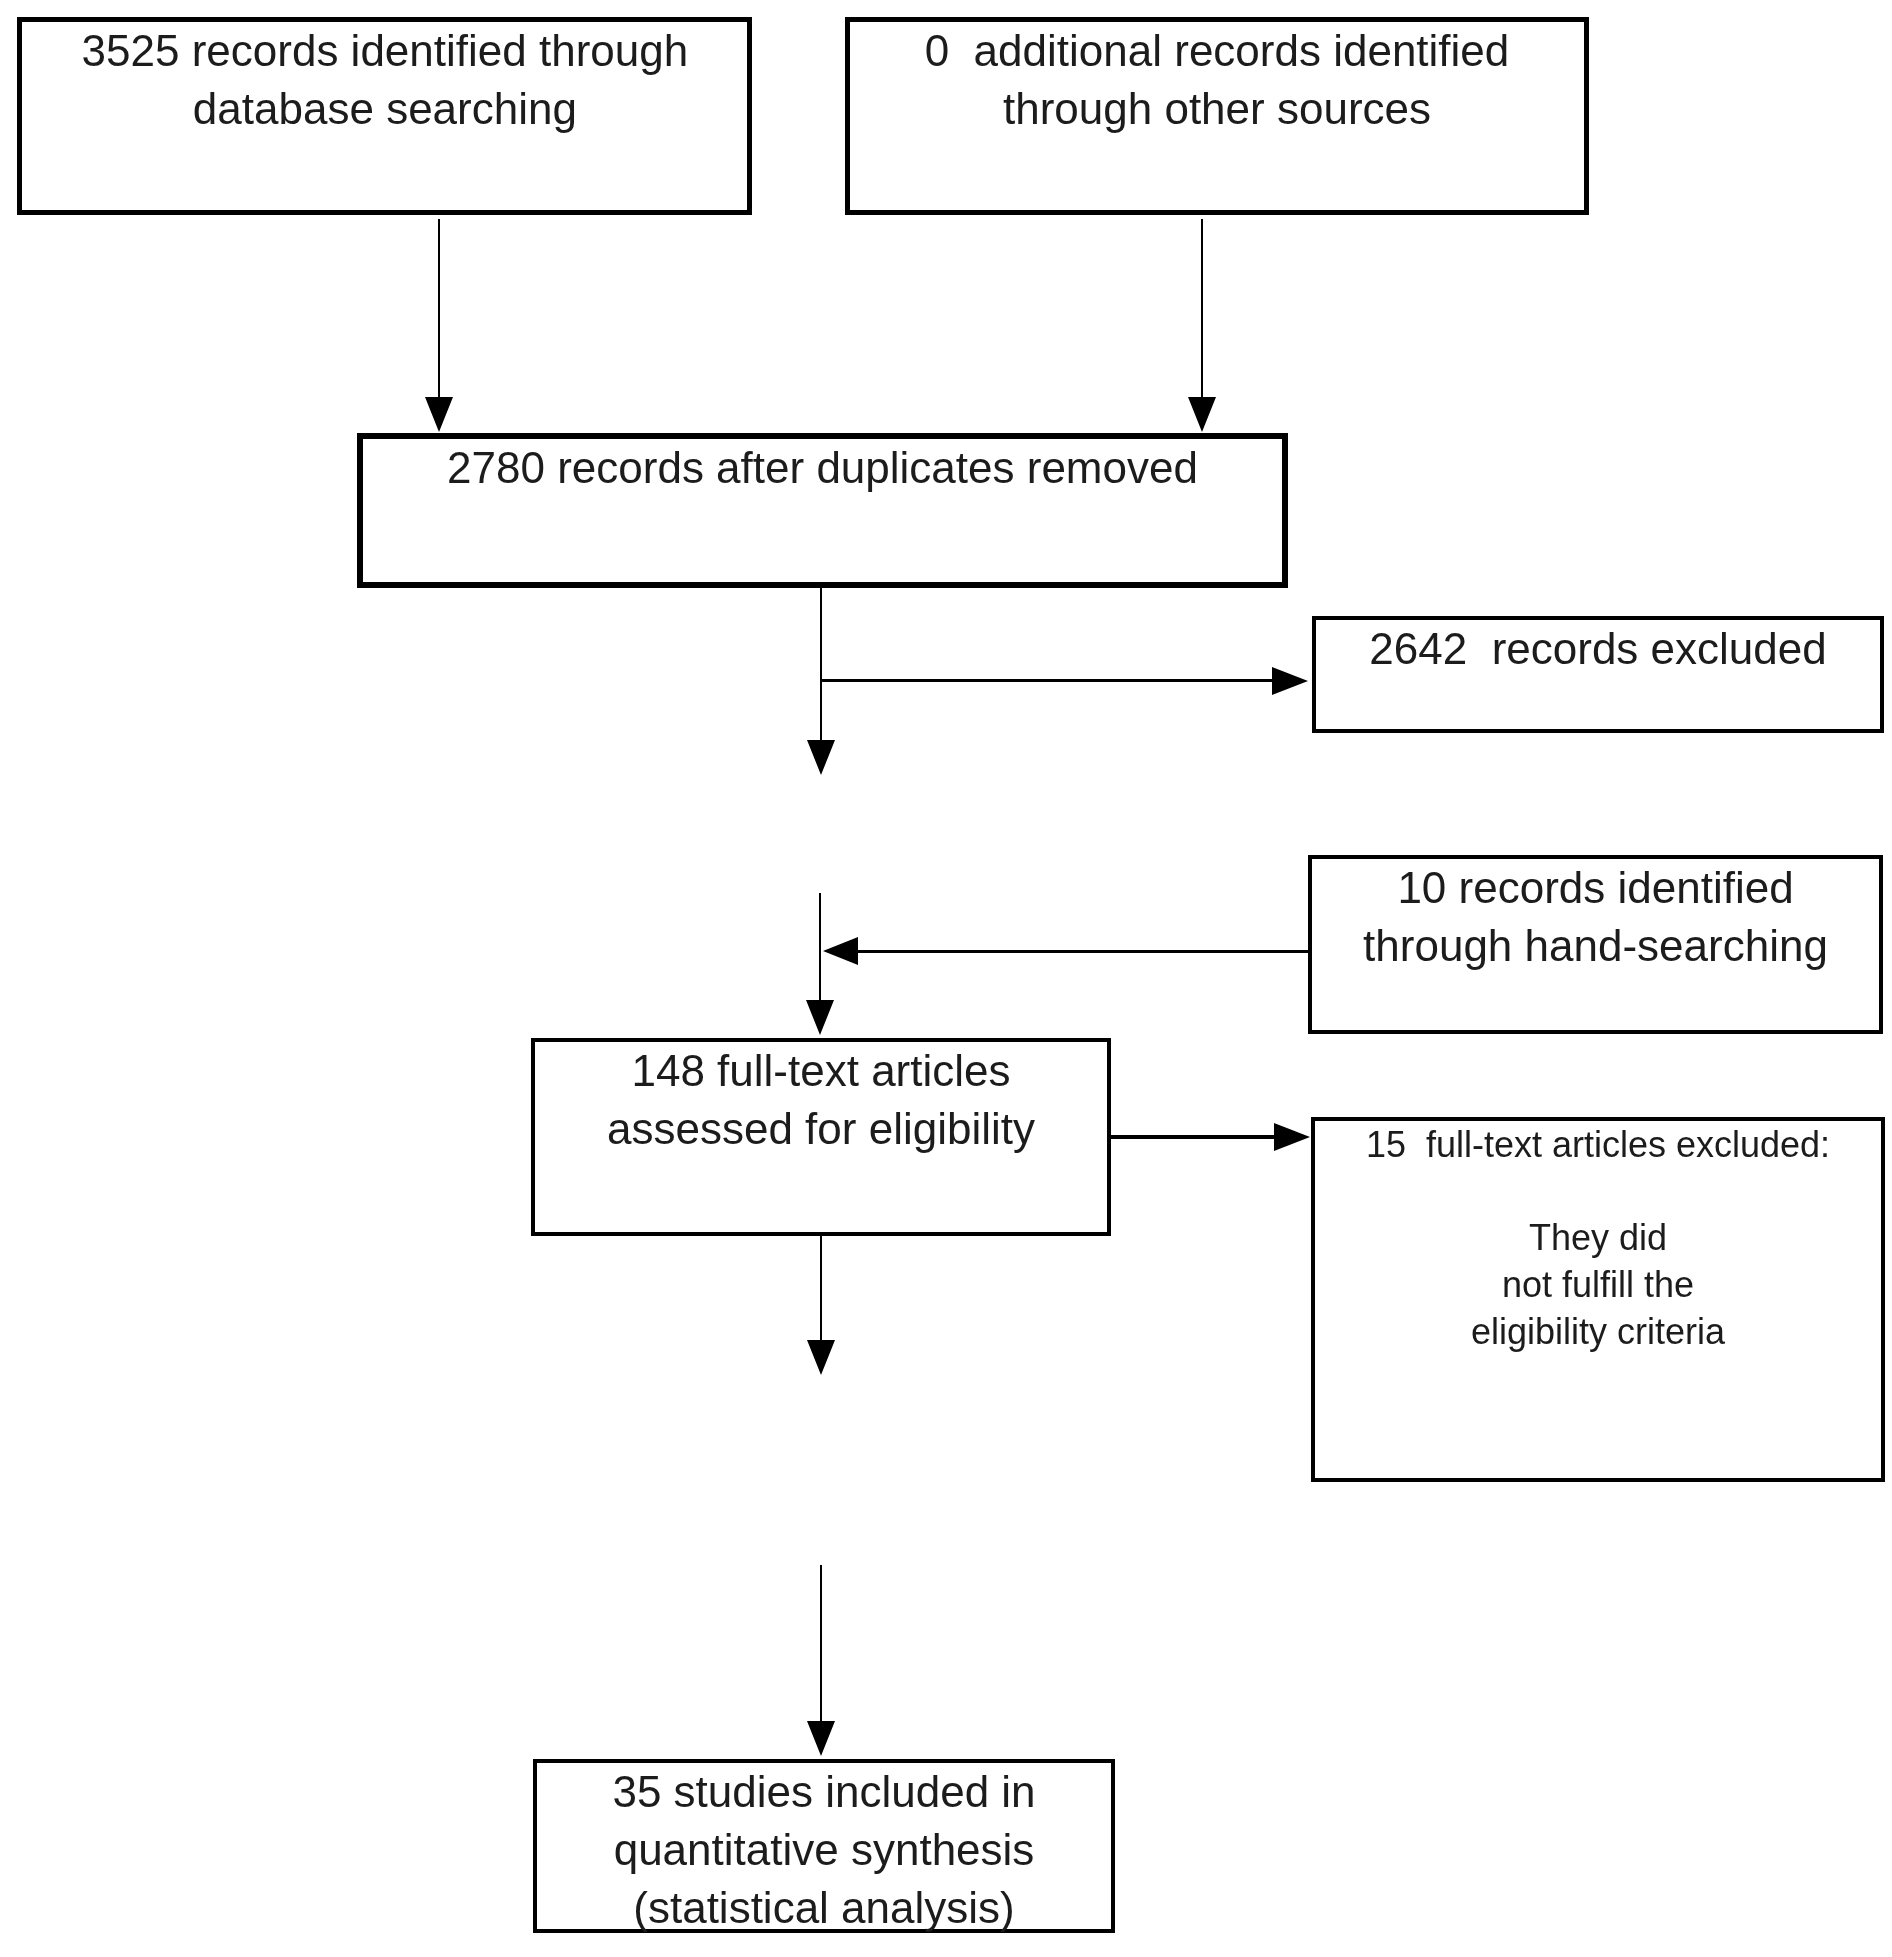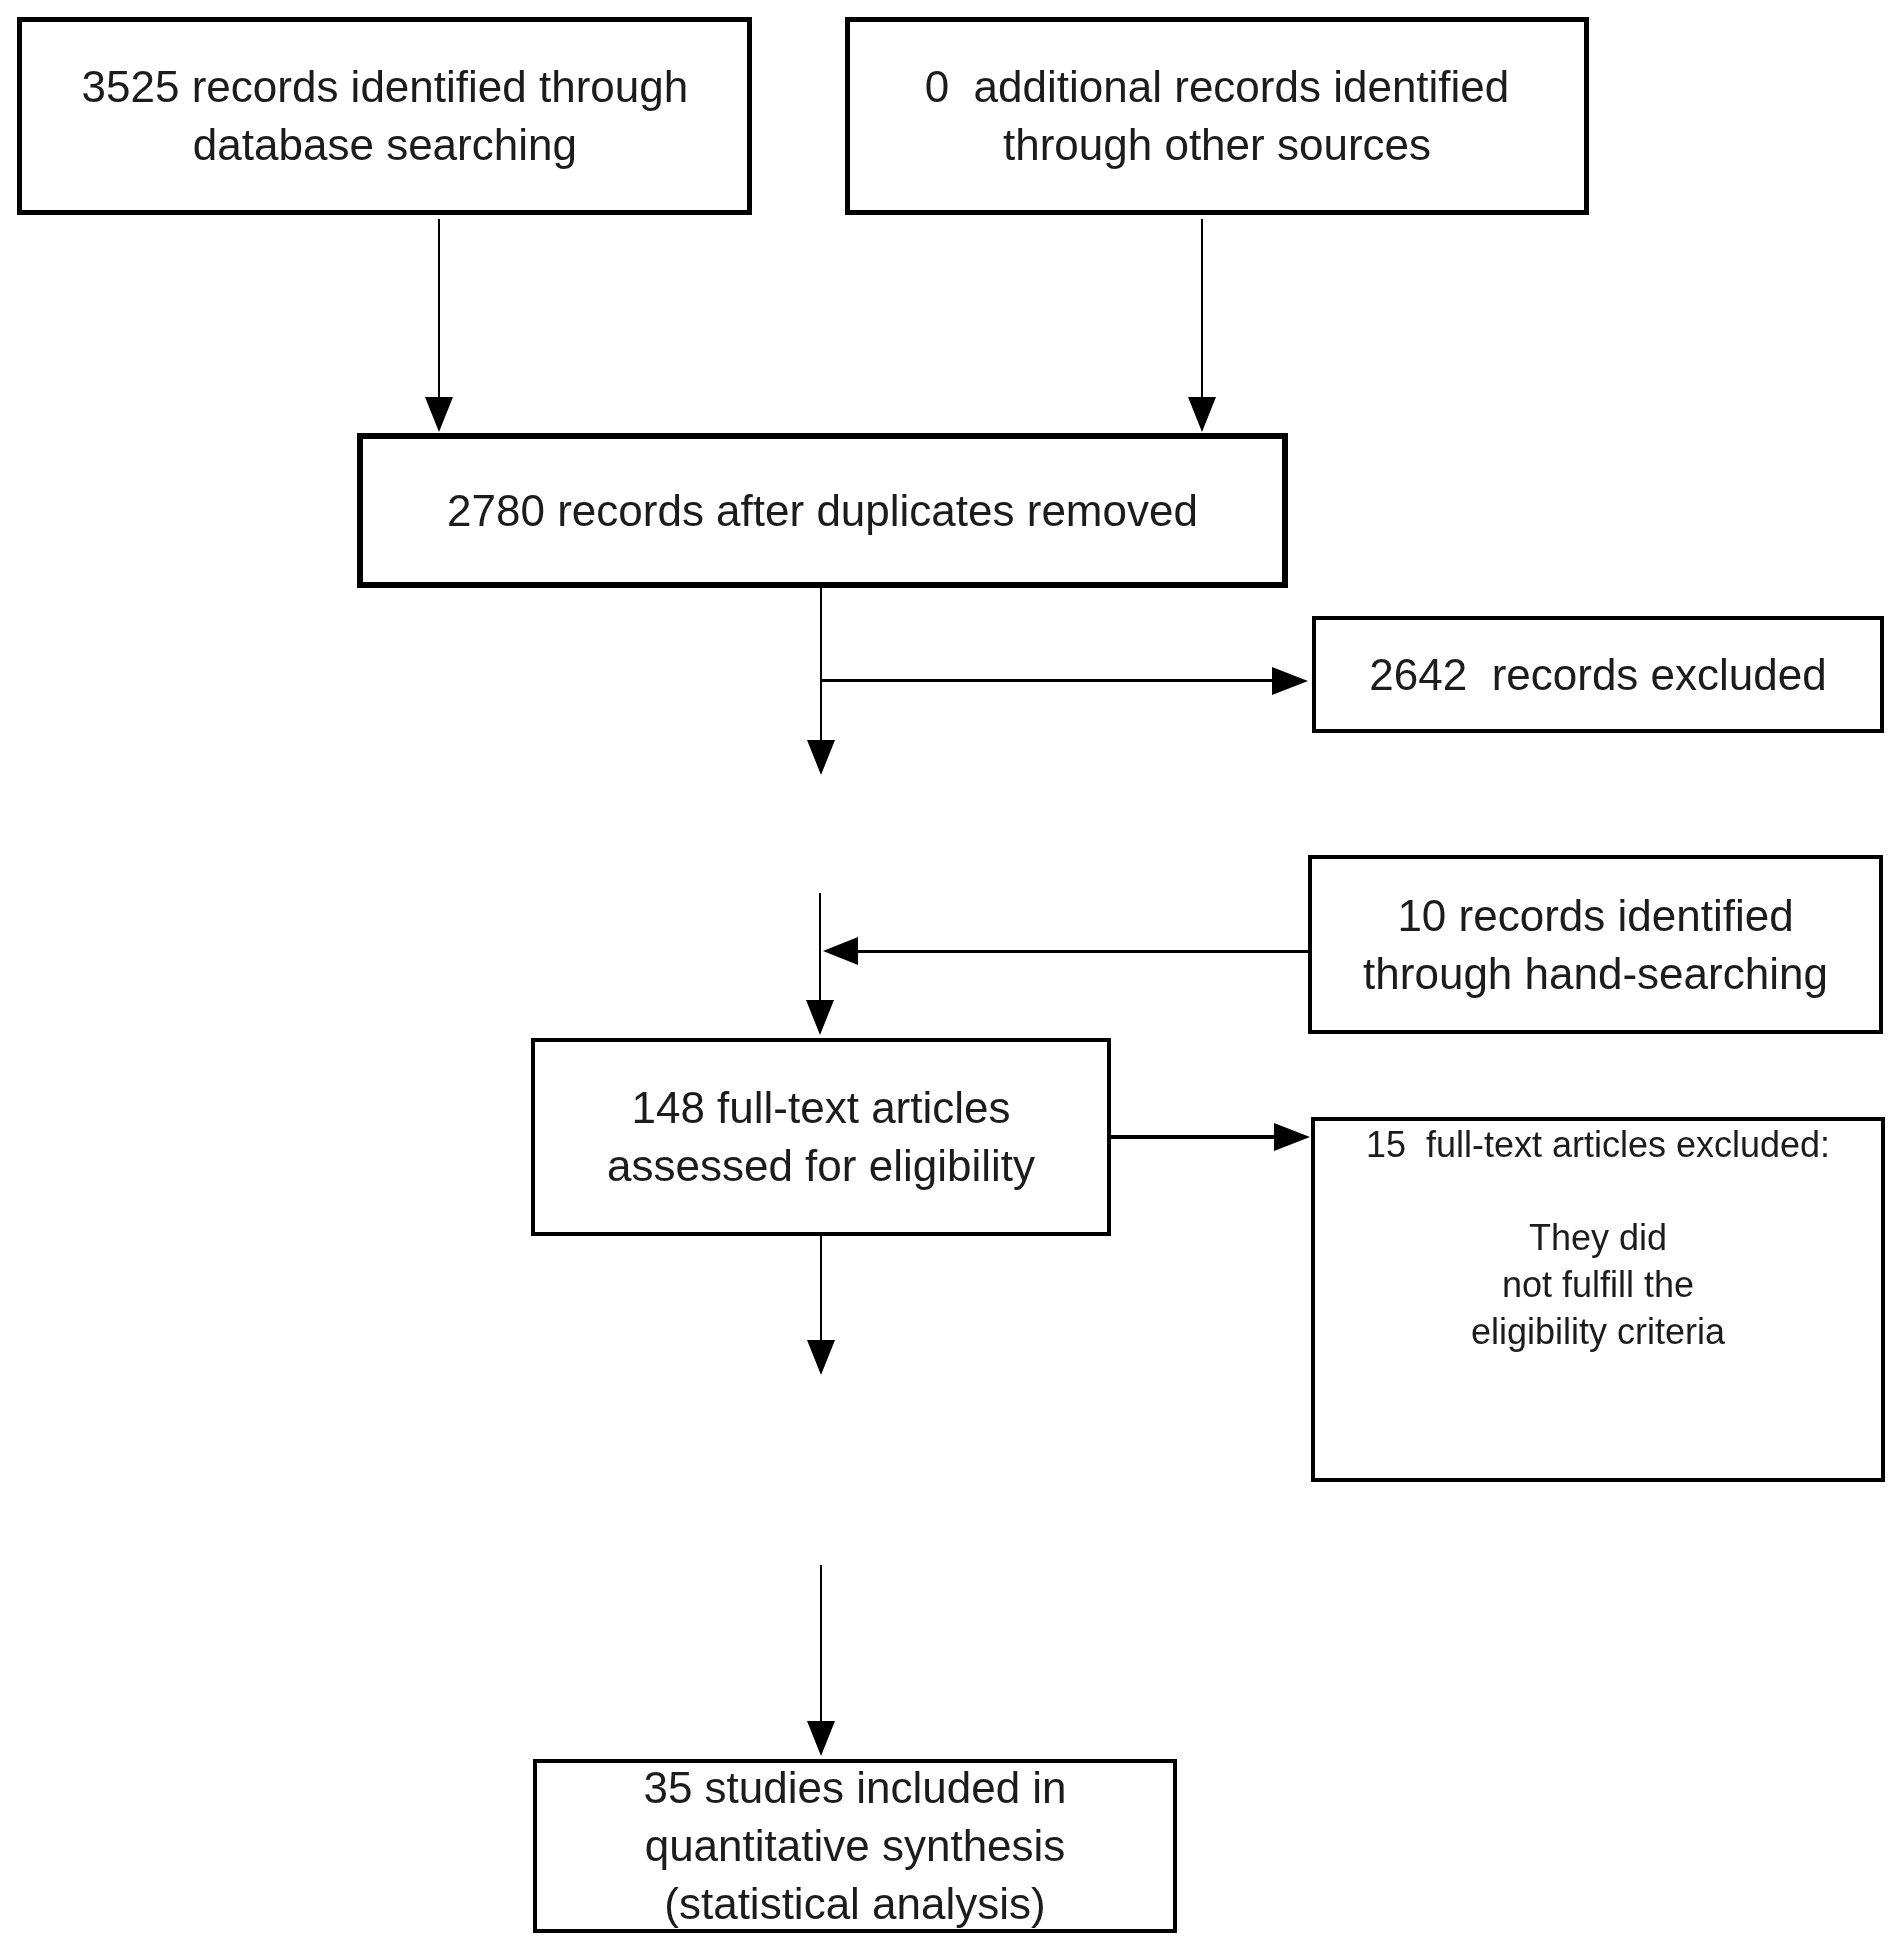--- a/index.html
+++ b/index.html
@@ -23,41 +23,40 @@
     overflow: hidden;
   }
   .fbox {
     position: absolute;
     box-sizing: border-box;
     border: 4.7px solid #000000;
     background: #ffffff;
     display: flex;
     flex-direction: column;
     align-items: center;
-    justify-content: center;
     text-align: center;
     font-size: 44px;
     line-height: 58px;
     color: #1c1c1c;
   }
   .fbox .line { white-space: pre-wrap; }
   
   .box-a { left: 17.4px;   top: 17.4px;   width: 735px;  height: 198px; border-width: 5.5px; }
   .box-b { left: 845px; top: 17.4px;   width: 744px;  height: 198px; border-width: 5.5px; }
   .box-c { left: 357px;  top: 433px;  width: 931px; height: 155px; border-width: 6.3px; }
   .box-d { left: 1312px; top: 616px;  width: 572px;  height: 117px; }
   .box-e { left: 539px;  top: 778px;  width: 563px;  height: 115px; }
   .box-g1{ left: 1308px; top: 855px; width: 575px;  height: 179px; }
   .box-f { left: 531px;  top: 1038px; width: 580px;  height: 198px; }
   .box-g { left: 1311px; top: 1117px; width: 574px;  height: 365px; border-width: 4px;
            justify-content: flex-start; 
            font-size: 36px; line-height: 47px; }
   .box-g .heading { margin-bottom: 46px; white-space: pre-wrap; }
   .box-h { left: 533px;  top: 1377px; width: 582px;  height: 188px; }
-  .box-i { left: 533px;  top: 1759px; width: 644px;  height: 174px; }
+  .box-i { left: 533px;  top: 1759px; width: 582px;  height: 174px; }
 
   
   .vline, .hline { position: absolute; background: #000000; }
   .vl-a { left: 438px;  top: 219px;  width: 2.4px; height: 179px; }
   .vl-b { left: 1201px; top: 219px;  width: 2.4px; height: 179px; }
   .vl-c { left: 820px; top: 588px;  width: 2.4px; height: 153px; }
   .hl-d { left: 822px; top: 679px;  width: 452px; height: 3.2px; }
   .vl-e { left: 819px; top: 893px; width: 2.4px; height: 109px; }
   .hl-f { left: 858px; top: 950px; width: 450px; height: 3.2px; }
   .hl-g { left: 1111px; top: 1135px; width: 163px; height: 4px; }

